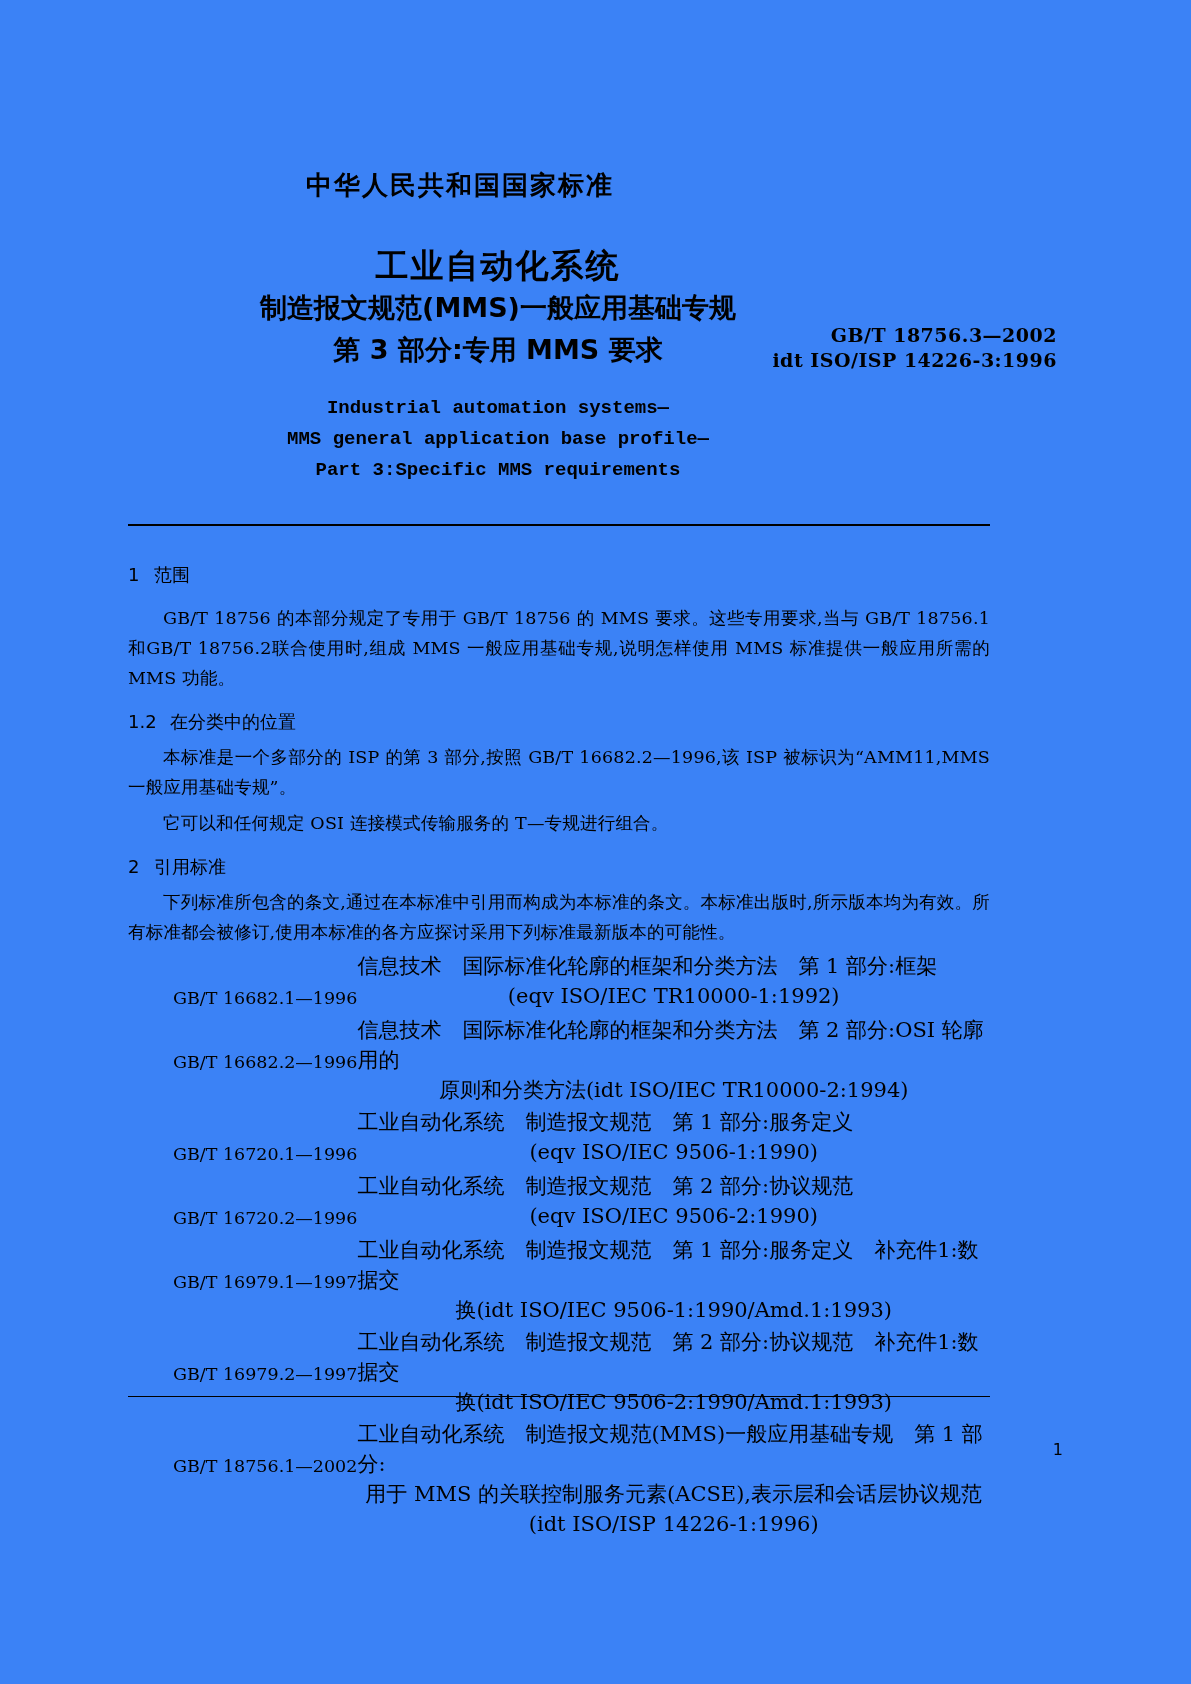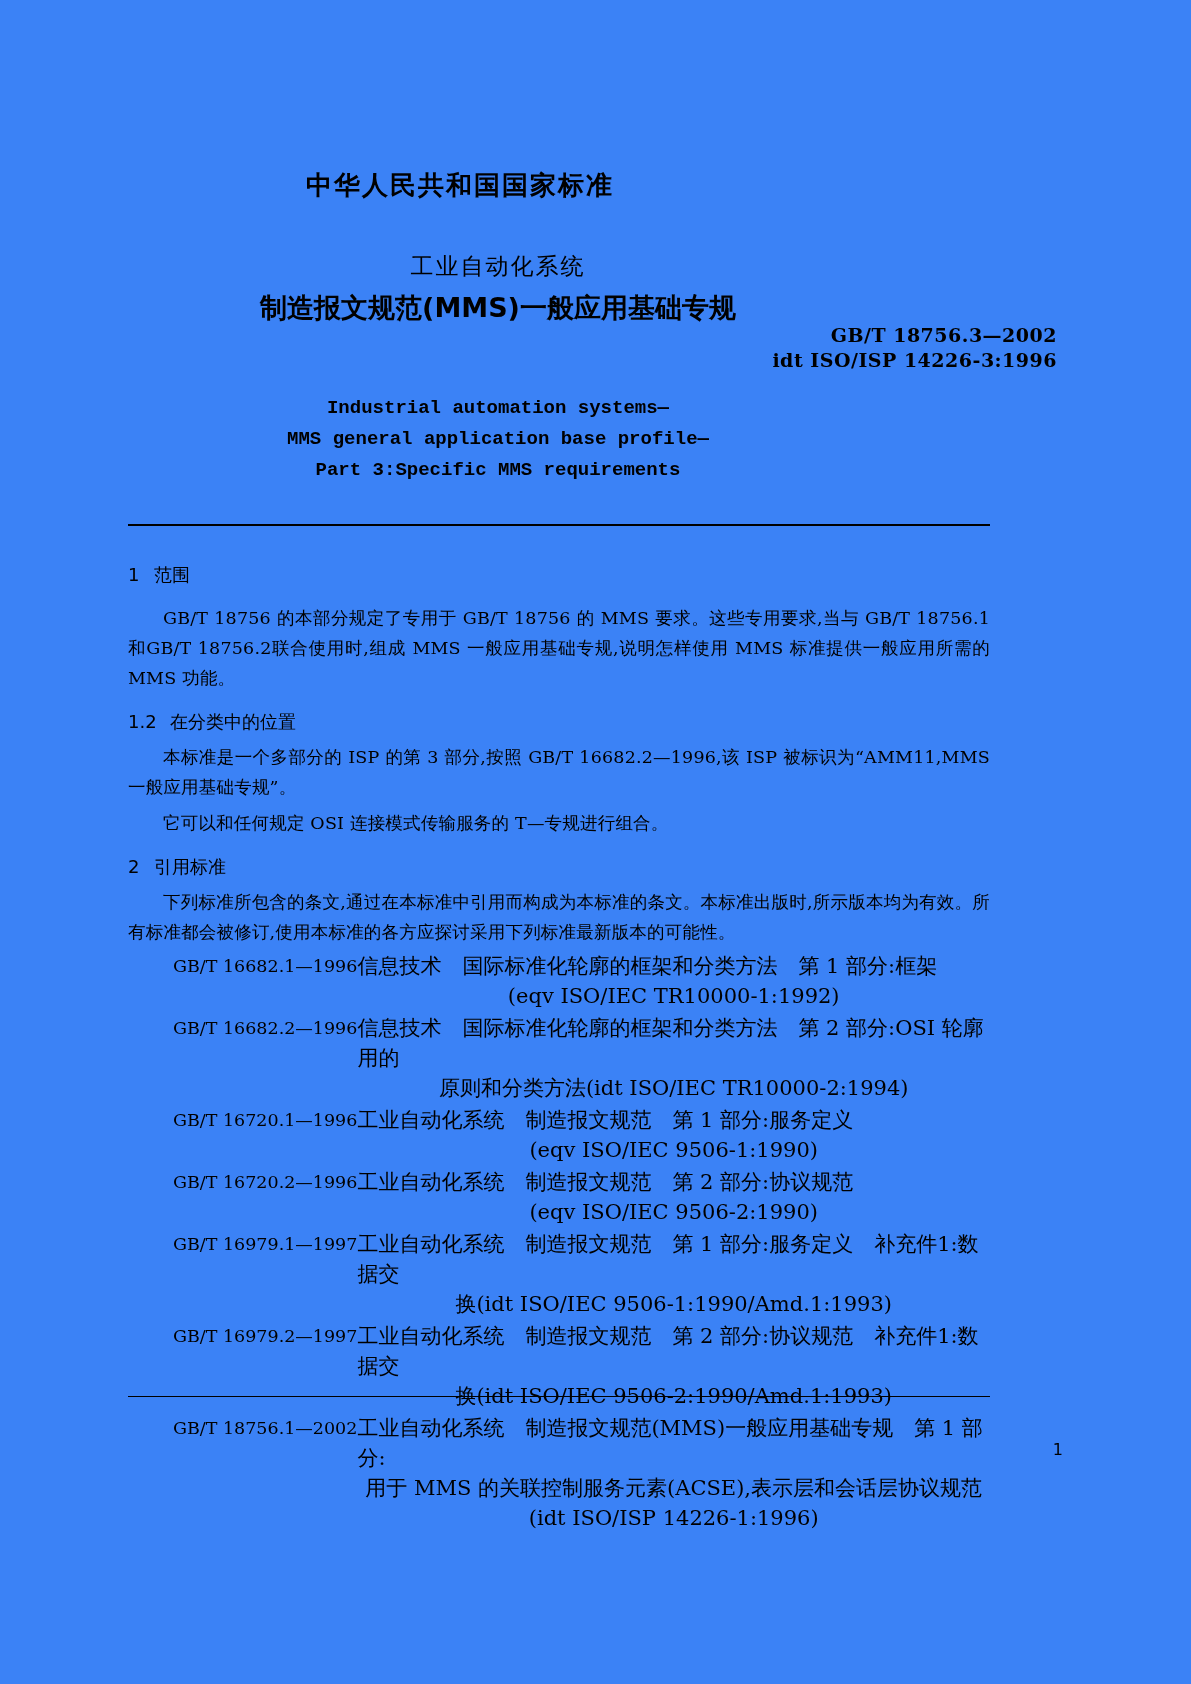--- a/index.html
+++ b/index.html
@@ -42,22 +42,22 @@
   }
   .cn-title-block {
     position: absolute;
     left: 0;
     top: 0;
     width: 740px;
     text-align: center;
   }
   .cn-title-1 {
     font-family: "DejaVu Sans", sans-serif;
-    font-weight: normal;
-    font-size: 23px;
+    font-weight: bold;
+    font-size: 33px;
     letter-spacing: 2px;
     line-height: 42px;
   }
   .cn-title-2 {
     font-family: "DejaVu Sans", sans-serif;
     font-weight: bold;
     font-size: 27px;
     letter-spacing: 0px;
     line-height: 42px;
   }
@@ -160,20 +160,21 @@
     align-items: flex-start;
     margin-top: 2px;
   }
   .ref-id {
     flex: 0 0 212px;
     padding-left: 45px;
     box-sizing: border-box;
     font-size: 17.5px;
     line-height: 30px;
     white-space: nowrap;
+    margin-top: 32px;
   }
   .ref-body {
     flex: 1 1 auto;
     font-size: 21px;
     line-height: 30px;
   }
   .ref-line { display: block; }
   .ref-sub {
     display: block;
     text-align: center;
@@ -209,20 +210,21 @@
 
   <div class="masthead">
     <div class="national-standard-line">中华人民共和国国家标准</div>
   </div>
 
   <div class="title-zone">
 
     <div class="cn-title-block">
       <div class="cn-title-1">工业自动化系统</div>
       <div class="cn-title-2">制造报文规范(MMS)一般应用基础专规</div>
+      <div class="cn-title-3">第 3 部分:专用 MMS 要求</div>
     </div>
 
     <div class="std-number-block">
       <div class="std-no-main">GB/T  18756.3—2002</div>
       <div class="std-no-idt">idt ISO/ISP 14226-3:1996</div>
     </div>
 
     <div class="en-title-block">
       <div>Industrial automation systems—</div>
       <div>MMS general application base profile—</div>

